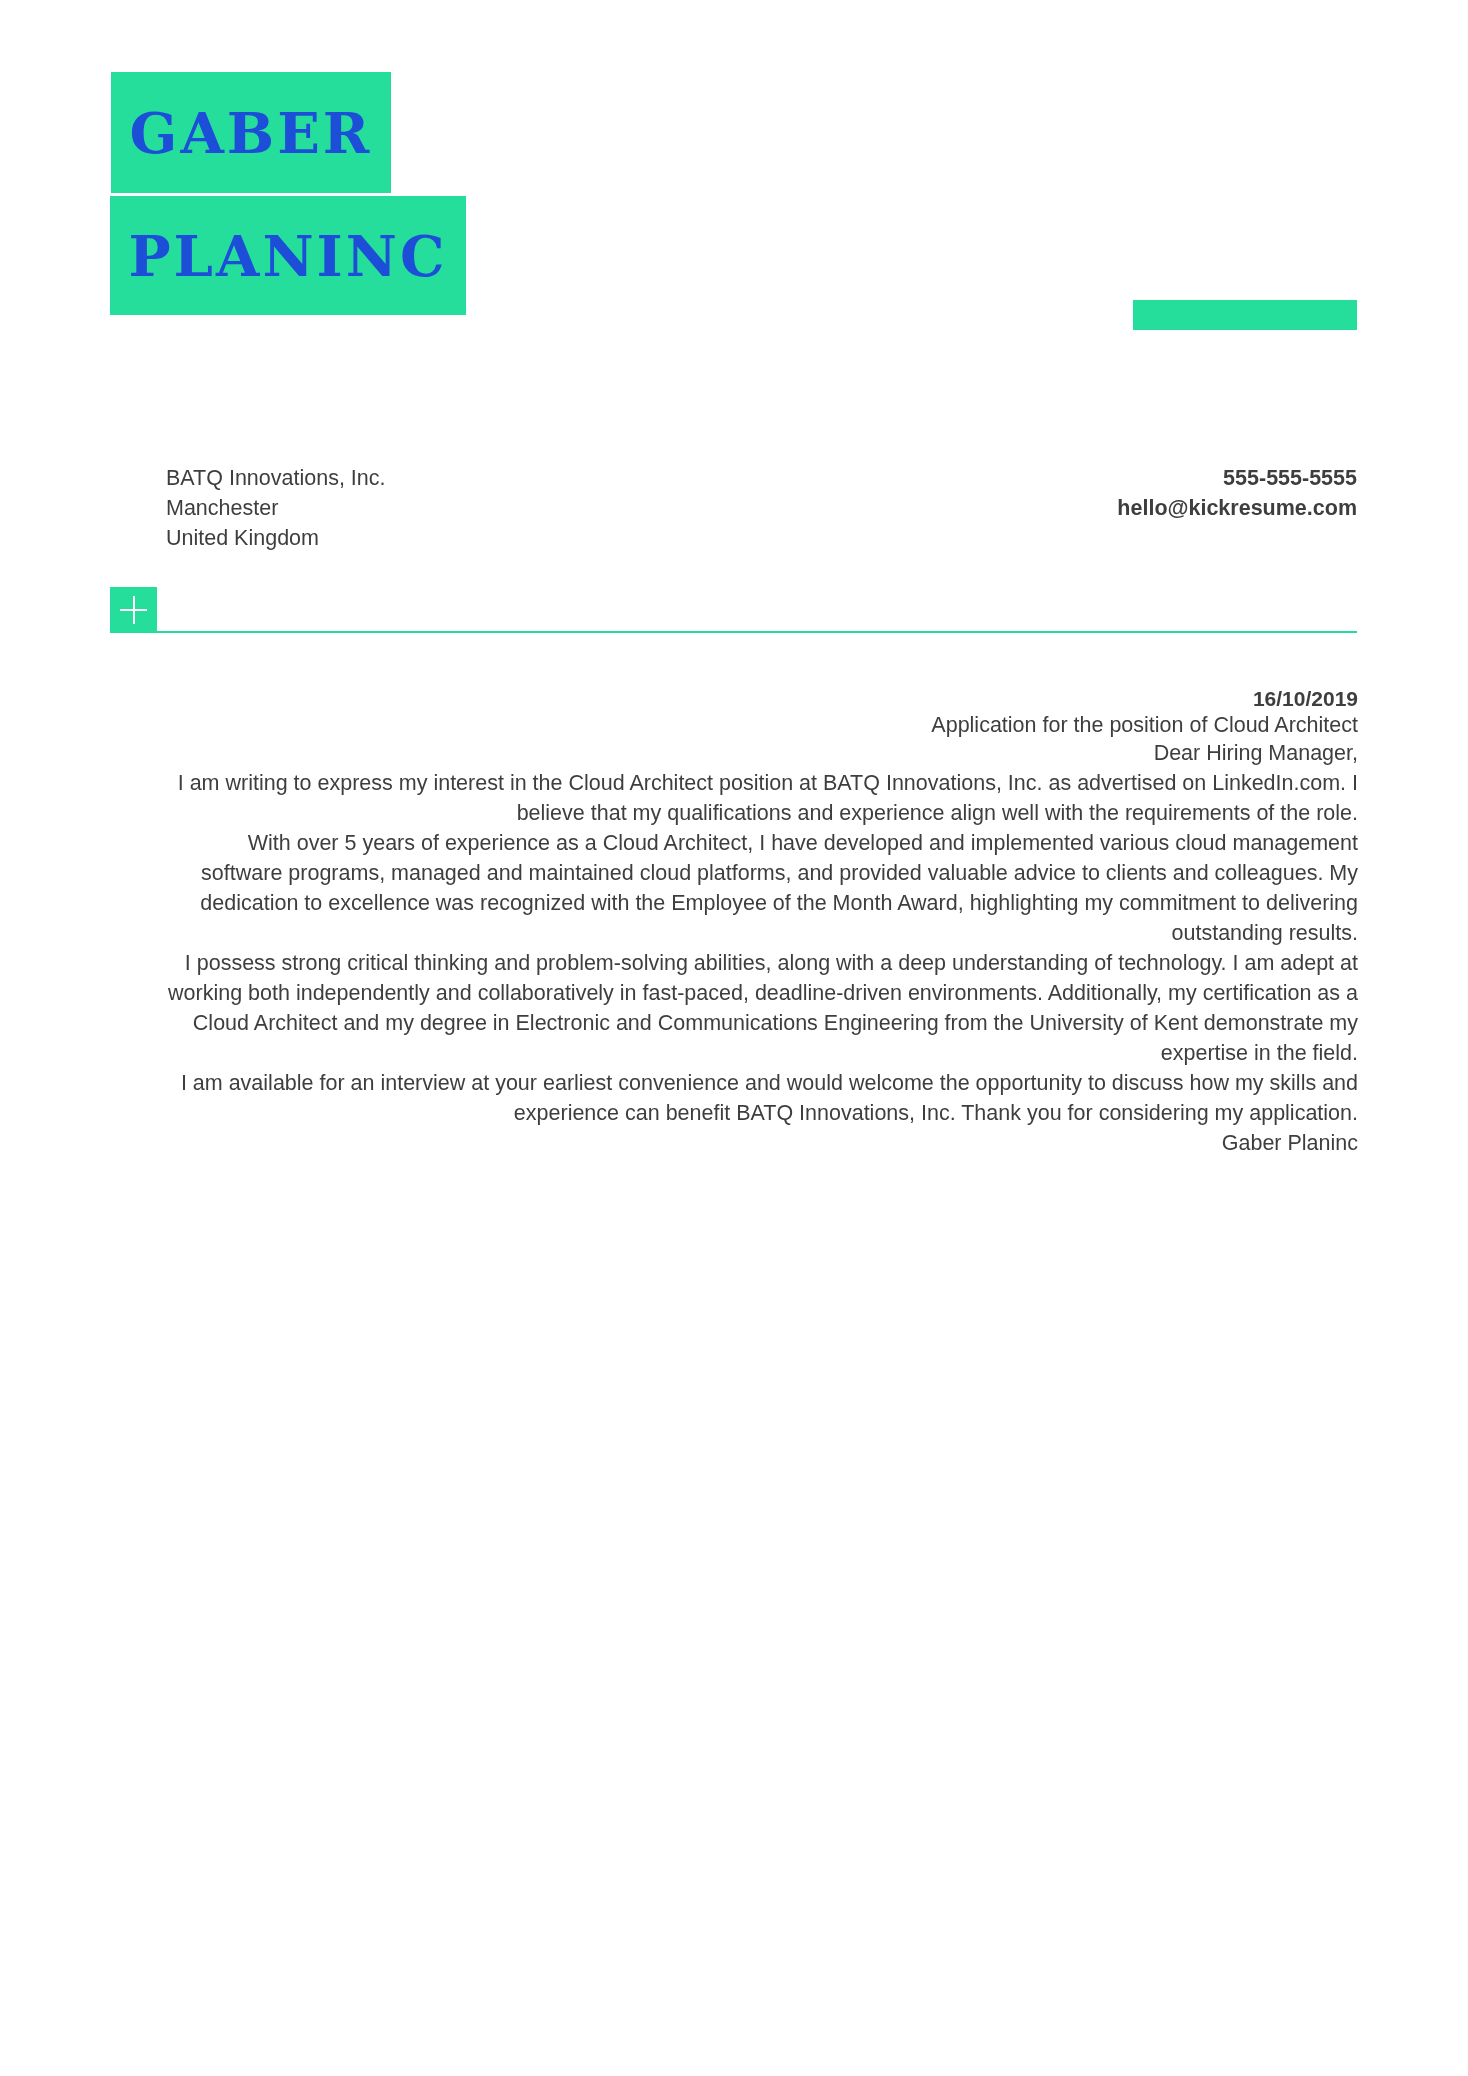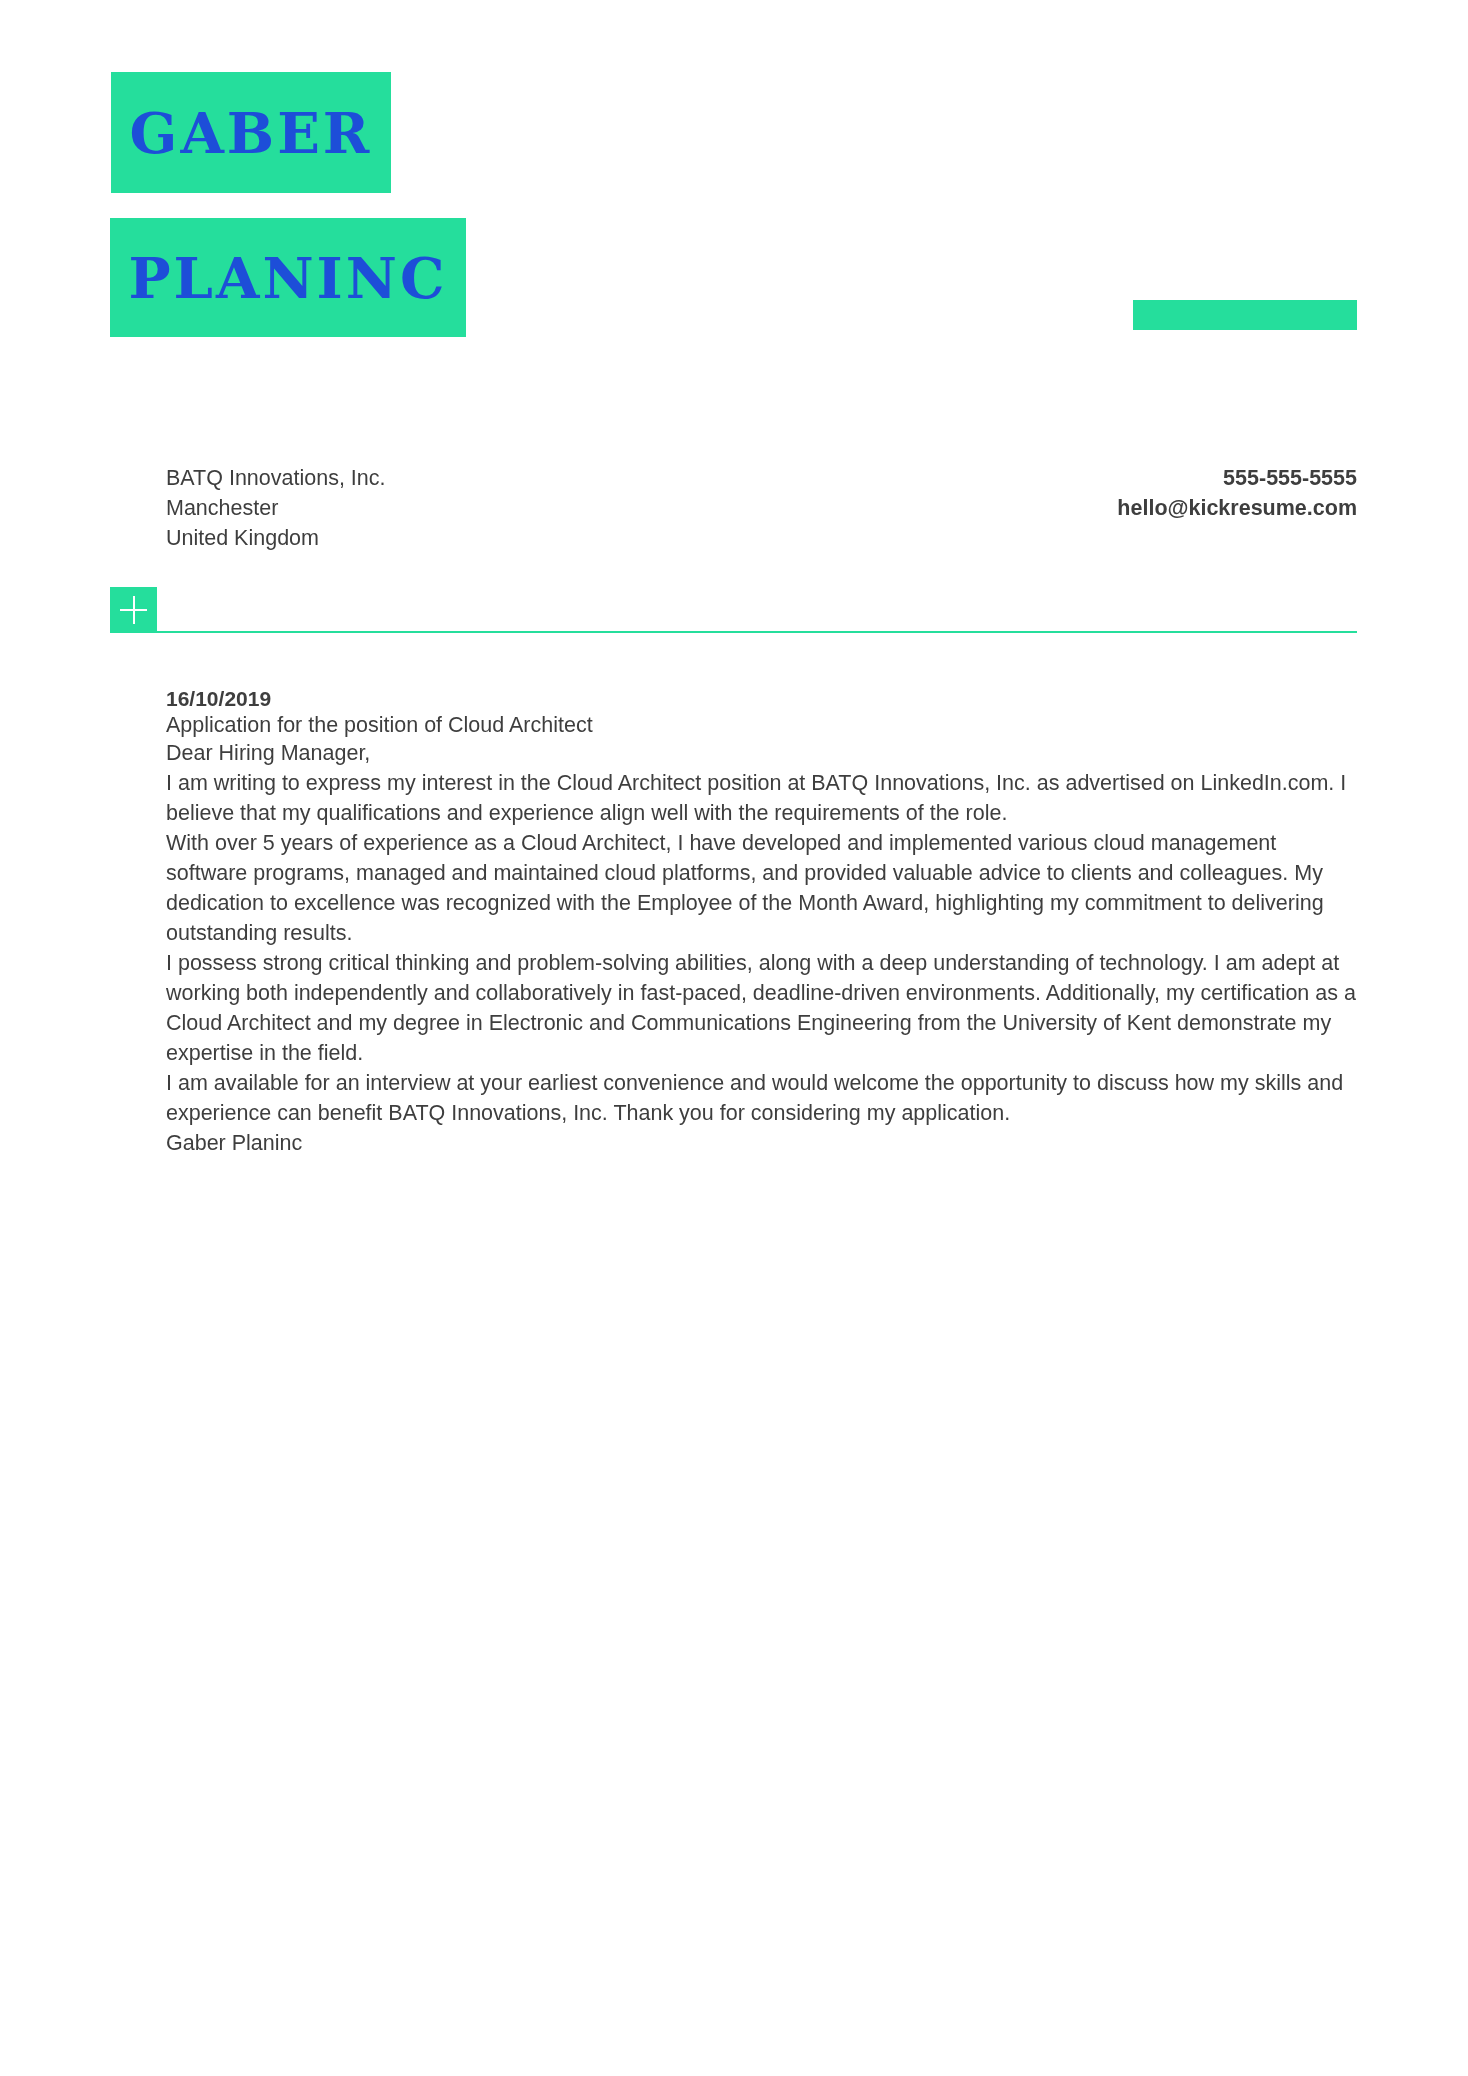--- a/index.html
+++ b/index.html
@@ -25,21 +25,21 @@
     font-family: "DejaVu Serif", "Liberation Serif", serif;
     font-weight: 700;
     display: flex;
     align-items: center;
     justify-content: center;
     letter-spacing: 3px;
     font-size: 56px;
     line-height: 1;
   }
   .block1 { left: 111px; top: 72px;  width: 280px; height: 121px; }
-  .block2 { left: 110px; top: 218px; width: 356px; height: 119px; }
+  .block2 { left: 110px; top: 196px; width: 356px; height: 119px; }
 
   .accent-bar {
     position: absolute;
     left: 1133px; top: 300px;
     width: 224px; height: 30px;
     background: var(--accent, #25de9c);
   }
 
   
   .contact-row {
@@ -84,20 +84,21 @@
 
   
   .letter {
     position: absolute;
     left: 166px;
     top: 686px;
     width: 1192px;
     font-size: 21.5px;
     line-height: 30px;
     color: #3e3e3e;
+    text-align: right;
   }
   .letter p { margin: 0; }
   .date-line {
     font-weight: 700;
     font-size: 21px;
     line-height: 26px;
   }
   .subject-line {
     line-height: 26px;
   }

